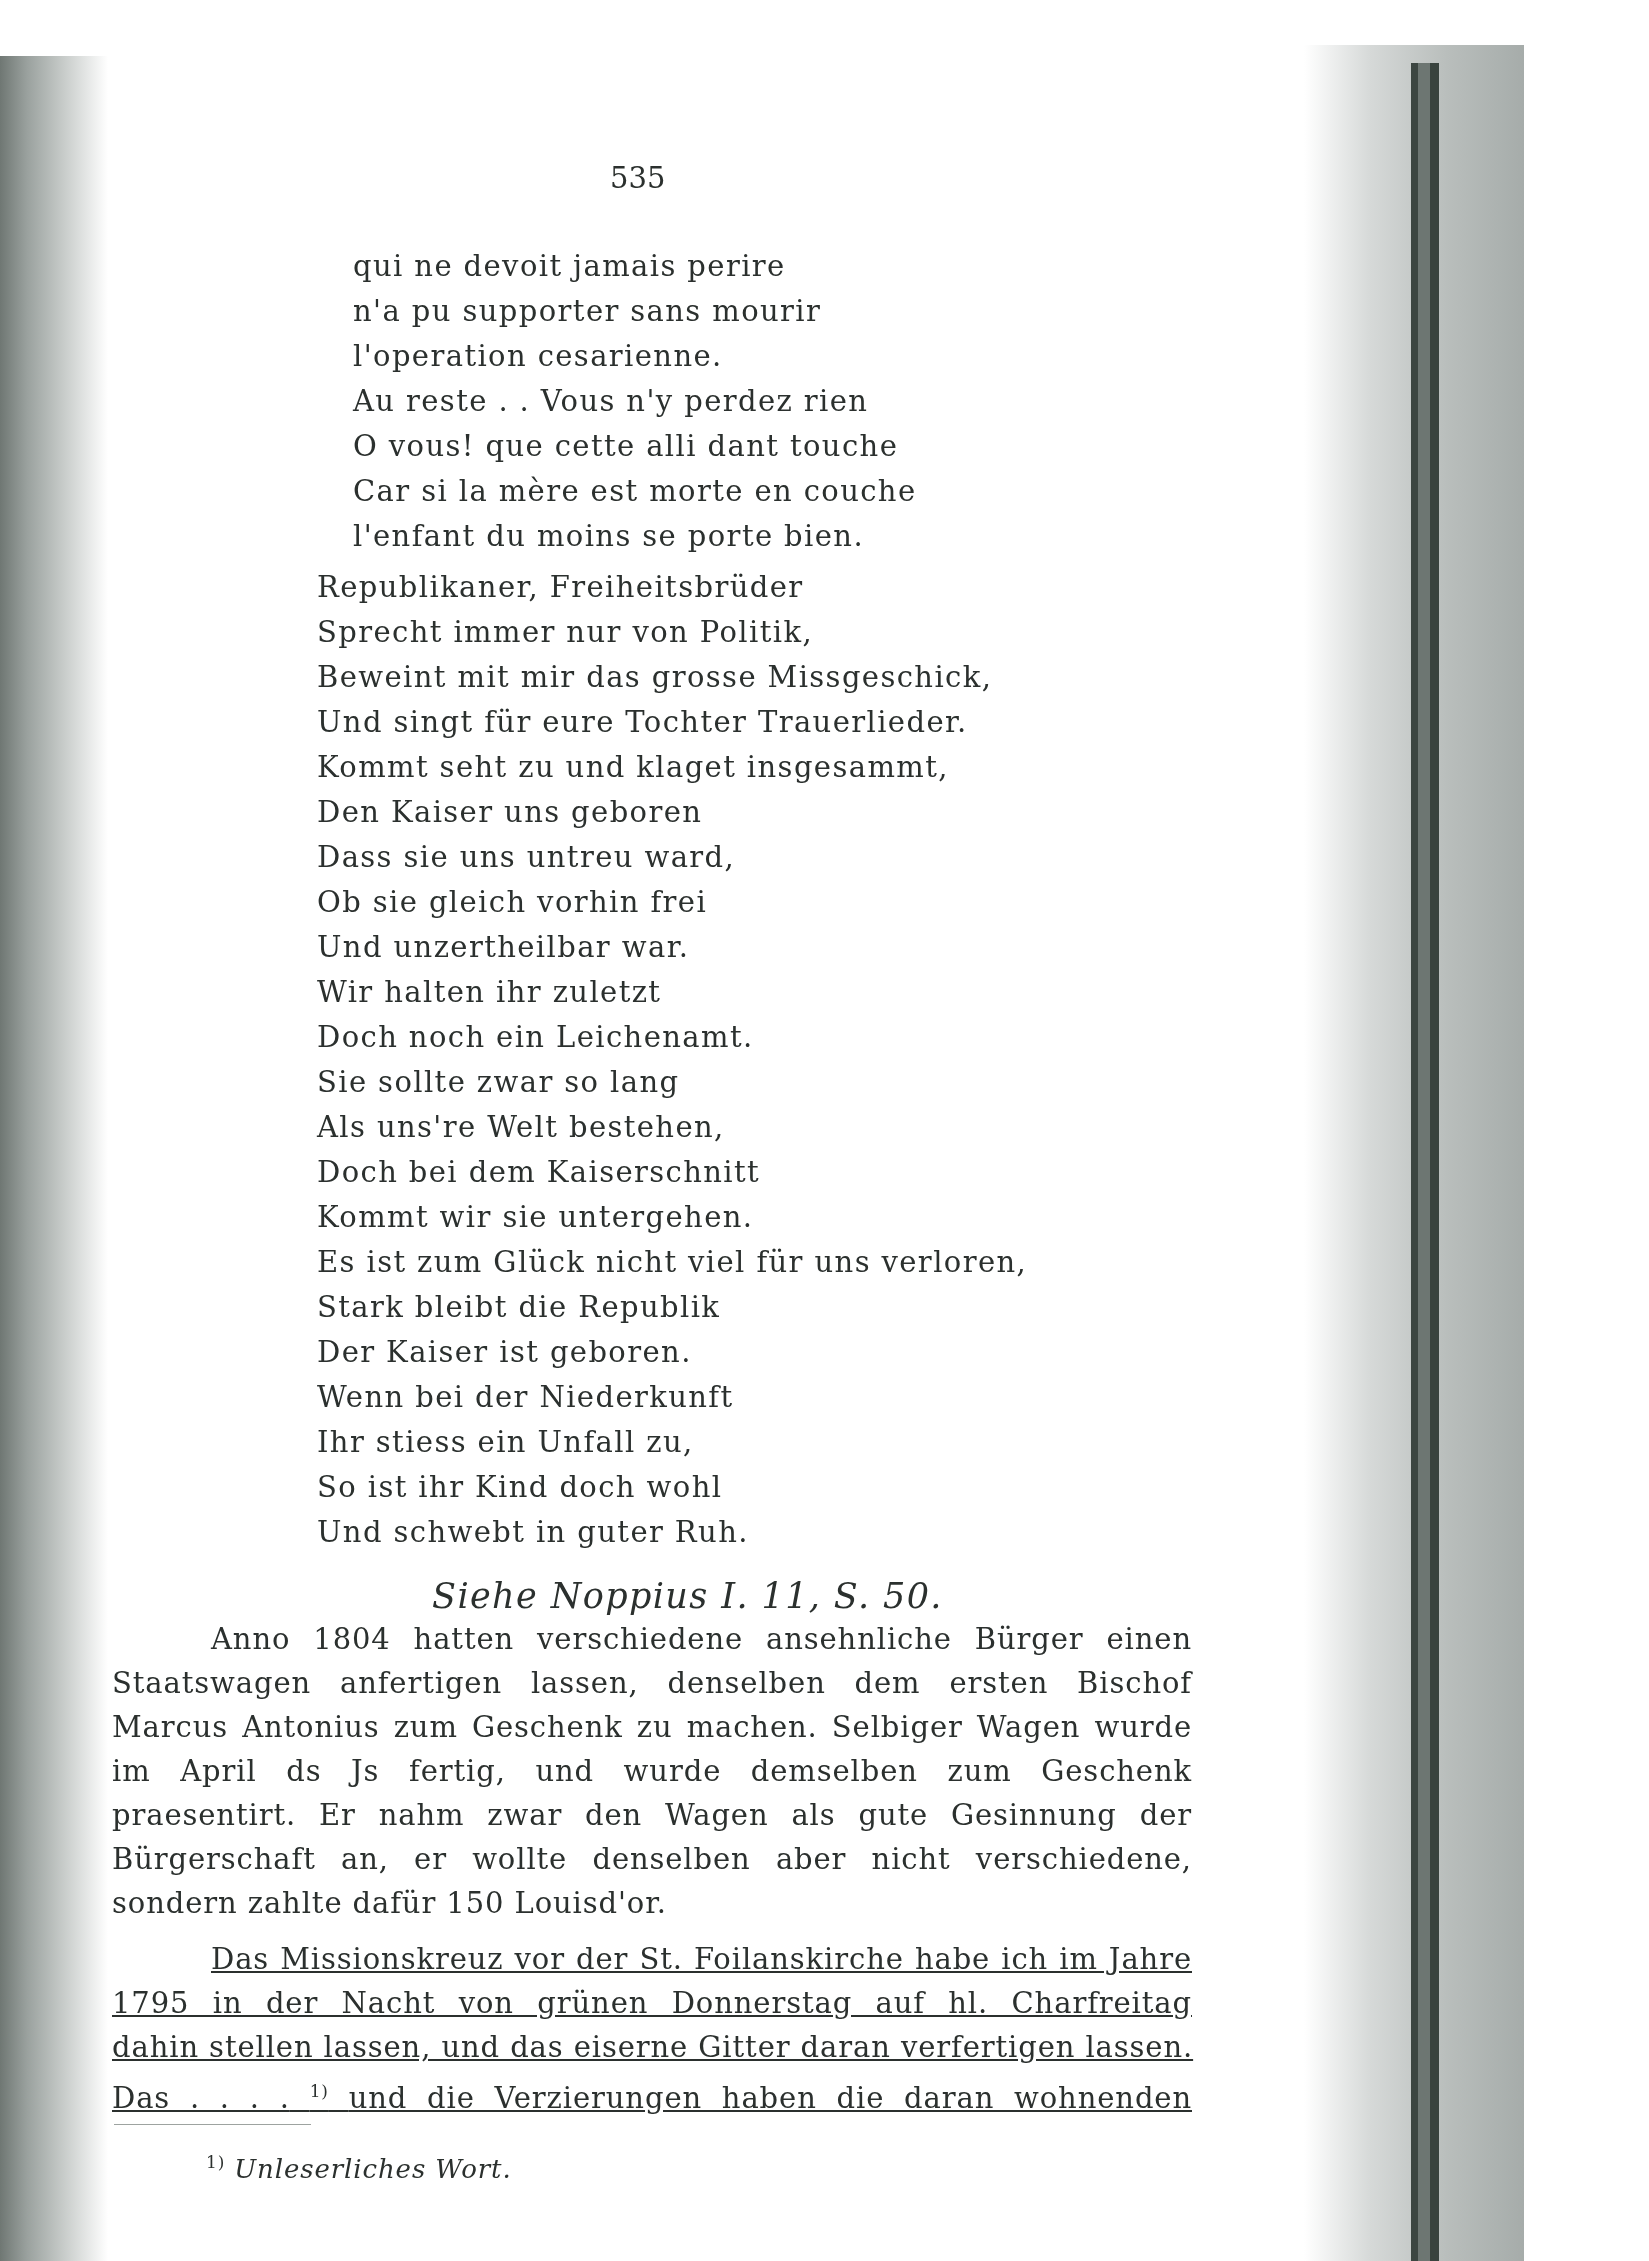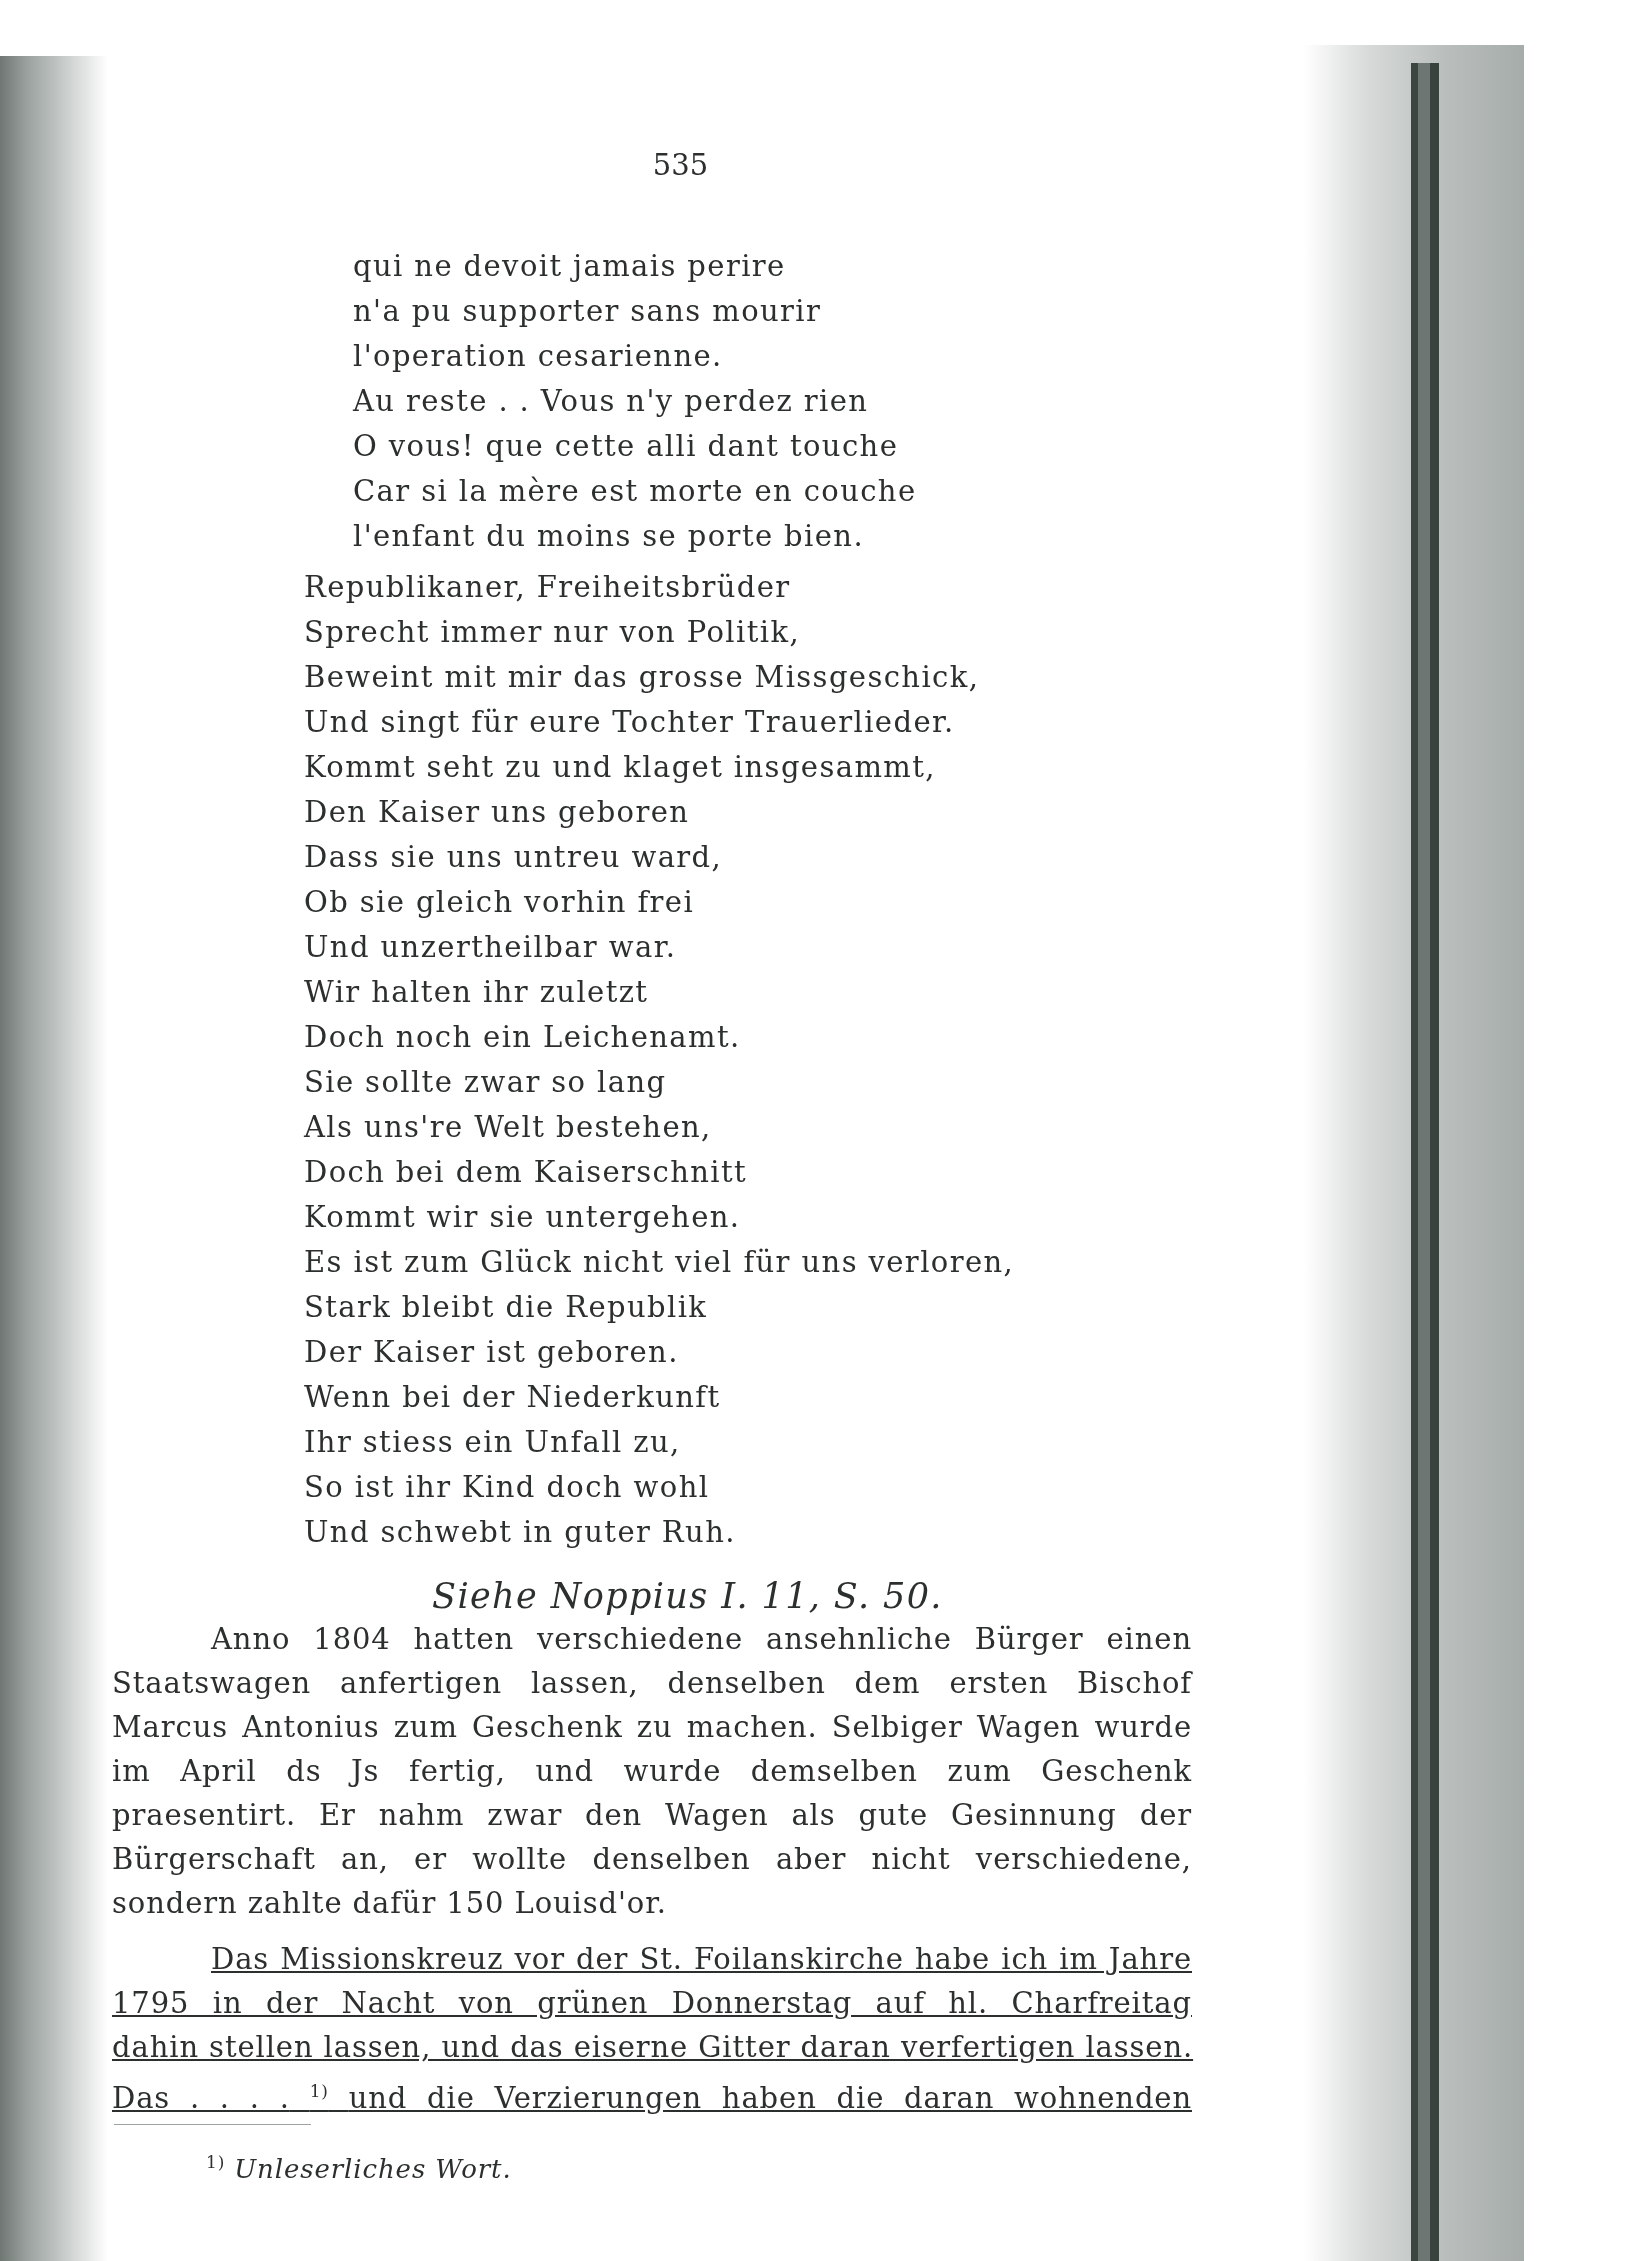--- a/index.html
+++ b/index.html
@@ -41,36 +41,36 @@
     background: #6d7672;
   }
   .spine-line-2 {
     position: absolute;
     left: 1430px; top: 63px;
     width: 9.4px; height: 2198px;
     background: #39433e;
   }
   .page-number {
     position: absolute;
-    left: 610px; top: 142px;
+    left: 610px; top: 155px;
     width: 141px;
-    text-align: center;
+    text-align: left;
     font-size: 29px;
     line-height: 47px;
   }
   .verse-fr {
     position: absolute;
     left: 353px; top: 244px;
     font-size: 29px;
     line-height: 45px;
     letter-spacing: 1.4px;
   }
   .verse-de {
     position: absolute;
-    left: 304px; top: 565px;
+    left: 317px; top: 565px;
     font-size: 29px;
     line-height: 45px;
     letter-spacing: 1.4px;
   }
   .verse-line {
     display: block;
     white-space: nowrap;
   }
   .source-ref {
     position: absolute;

